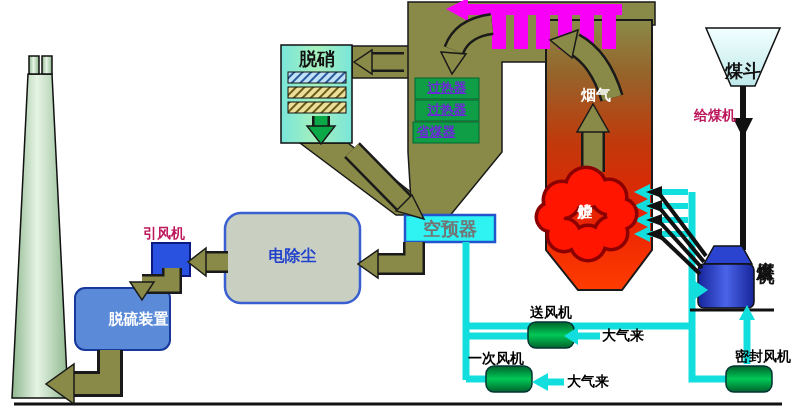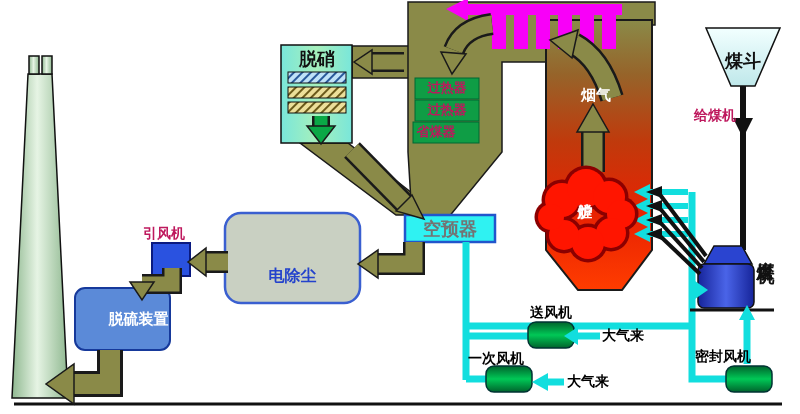--- a/index.html
+++ b/index.html
@@ -2,24 +2,24 @@
 <html><head>
 <meta charset="utf-8">
 <style>
   html,body{margin:0;padding:0;background:#fff;}
   #stage{position:relative;width:800px;height:414px;background:#fff;overflow:hidden;
          font-family:"DejaVu Sans",sans-serif;}
   #stage svg{position:absolute;left:0;top:0;}
   .lbl{position:absolute;white-space:nowrap;font-weight:bold;line-height:1.2;}
   .ctr{text-align:center;}
   .c-black{color:#111;font-size:18px;}
-  .c-white{color:#be185d;font-size:13px;}
+  .c-white{color:#6d28d9;font-size:13px;text-decoration:underline;}
   .c-white15{color:#fff;font-size:15px;}
   .c-blue{color:#000000;font-size:14px;}
-  .c-blue-big{color:#2342cc;font-size:16px;margin-top:20px;}
+  .c-blue-big{color:#2342cc;font-size:16px;}
   .c-red{color:#be185d;font-size:14px;}
   .c-green-big{color:#737373;font-size:18px;}
   .vert{writing-mode:vertical-rl;text-orientation:upright;letter-spacing:2px;}
 </style>
 </head>
 <body>
 
 <div id="stage">
 <svg width="800" height="414" viewBox="0 0 800 414">
   <defs>
@@ -260,21 +260,21 @@
 <div class="lbl ctr c-black" style="left:288px;top:48px;width:58px;">脱硝</div>
 <div class="lbl ctr c-white" style="left:415px;top:80px;width:64px;">过热器</div>
 <div class="lbl ctr c-white" style="left:415px;top:102px;width:64px;">过热器</div>
 <div class="lbl ctr c-white" style="left:413px;top:124px;width:46px;">省煤器</div>
 <div class="lbl ctr c-white15" style="left:574px;top:86px;width:44px;">烟气</div>
 <div class="lbl c-white15 vert" style="left:576px;top:190px;height:56px;">炉膛</div>
 <div class="lbl ctr c-green-big" style="left:405px;top:215px;width:90px;line-height:27px;">空预器</div>
 <div class="lbl ctr c-blue-big" style="left:225px;top:246px;width:135px;">电除尘</div>
 <div class="lbl ctr c-red" style="left:134px;top:225px;width:60px;">引风机</div>
 <div class="lbl ctr c-white15" style="left:75px;top:310px;width:95px;margin-left:16px;">脱硫装置</div>
-<div class="lbl ctr c-black" style="left:711px;top:50px;width:64px;">煤斗</div>
+<div class="lbl ctr c-black" style="left:711px;top:60px;width:64px;">煤斗</div>
 <div class="lbl c-red" style="left:694px;top:107px;">给煤机</div>
 <div class="lbl c-black vert" style="left:755px;top:247px;height:62px;">磨煤机</div>
 <div class="lbl ctr c-blue" style="left:523px;top:304px;width:56px;">送风机</div>
 <div class="lbl ctr c-blue" style="left:461px;top:350px;width:70px;">一次风机</div>
-<div class="lbl ctr c-blue" style="left:688px;top:348px;width:70px;">密封风机</div>
+<div class="lbl ctr c-blue" style="left:728px;top:348px;width:70px;">密封风机</div>
 <div class="lbl c-blue" style="left:602px;top:327px;">大气来</div>
 <div class="lbl c-blue" style="left:567px;top:373px;">大气来</div>
 </div>
 
 </body></html>

